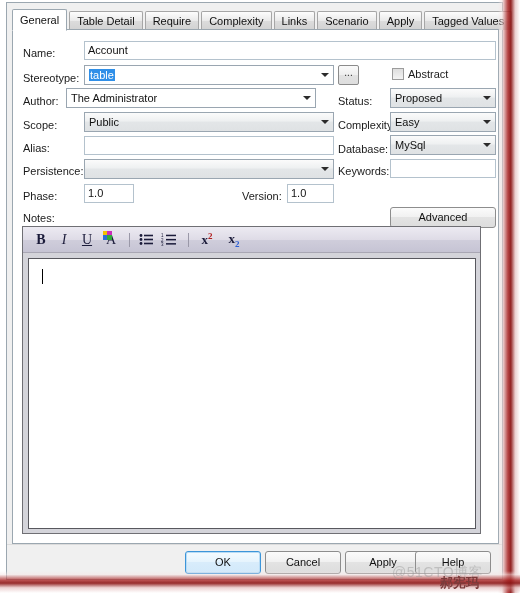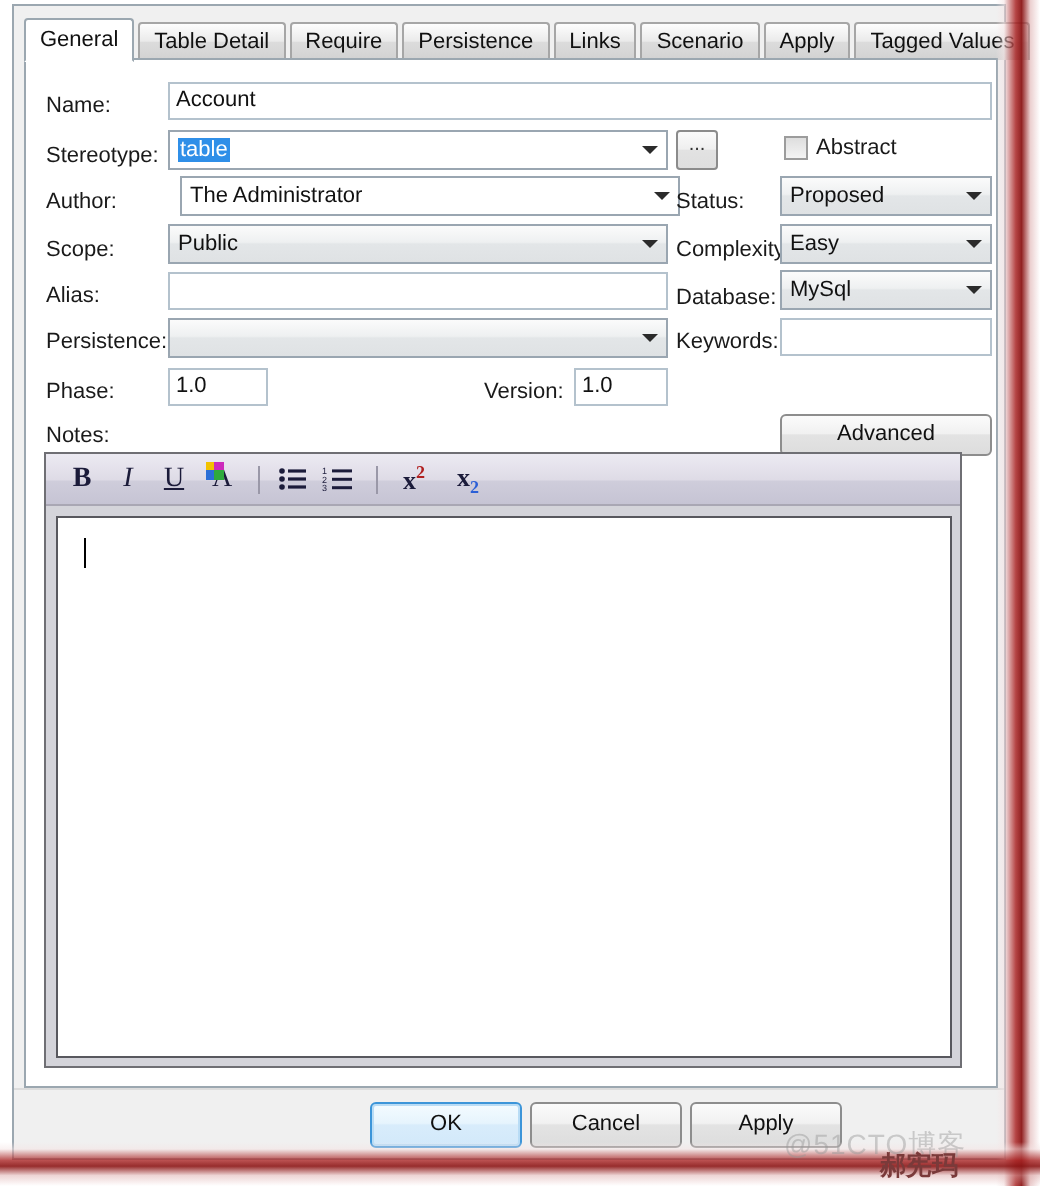--- a/index.html
+++ b/index.html
@@ -320,21 +320,21 @@
 <body>
 
 <div id="page">
 
   <div id="dialog">
 
     <div class="tabstrip">
       <div class="tab active"><span>General</span></div>
       <div class="tab"><span>Table Detail</span></div>
       <div class="tab"><span>Require</span></div>
-      <div class="tab"><span>Persistence</span></div>
+      <div class="tab"><span>Complexity</span></div>
       <div class="tab"><span>Links</span></div>
       <div class="tab"><span>Scenario</span></div>
       <div class="tab"><span>Apply</span></div>
       <div class="tab"><span>Tagged Values</span></div>
     </div>
 
     <div class="tabpage">
 
       <div class="lbl" style="left:10px; top:16px;">Name:</div>
       <div class="txtbox" style="left:71px; top:11px; width:412px;">Account</div>
@@ -347,21 +347,21 @@
       <div class="ellipsis-btn" style="left:325px; top:35px;">
         <span>...</span>
       </div>
 
       <div class="chk-wrap" style="left:379px; top:38px;">
         <span class="chk-box"></span>
         <span class="chk-lbl">Abstract</span>
       </div>
 
       <div class="lbl" style="left:10px; top:64px;">Author:</div>
-      <div class="combo" style="left:77px; top:58px; width:250px;">
+      <div class="combo" style="left:53px; top:58px; width:250px;">
         <span>The Administrator</span>
         <span class="arrow"></span>
       </div>
 
       <div class="lbl" style="left:325px; top:64px;">Status:</div>
       <div class="combo filled" style="left:377px; top:58px; width:106px;">
         <span>Proposed</span>
         <span class="arrow"></span>
       </div>
 
@@ -475,20 +475,23 @@
     <div id="footer">
       <div class="btn btn-footer focus" style="left:178px;">
         <span>OK</span>
       </div>
       <div class="btn btn-footer" style="left:258px;">
         <span>Cancel</span>
       </div>
       <div class="btn btn-footer" style="left:338px;">
         <span>Apply</span>
       </div>
+      <div class="btn btn-footer" style="left:408px;">
+        <span>Help</span>
+      </div>
     </div>
 
   </div>
 
   <div class="bleed-right"></div>
   <div class="bleed-bottom"></div>
 
   <div class="wm-logo">@51CTO博客</div>
   <div class="wm-name">郝宪玛</div>
 

